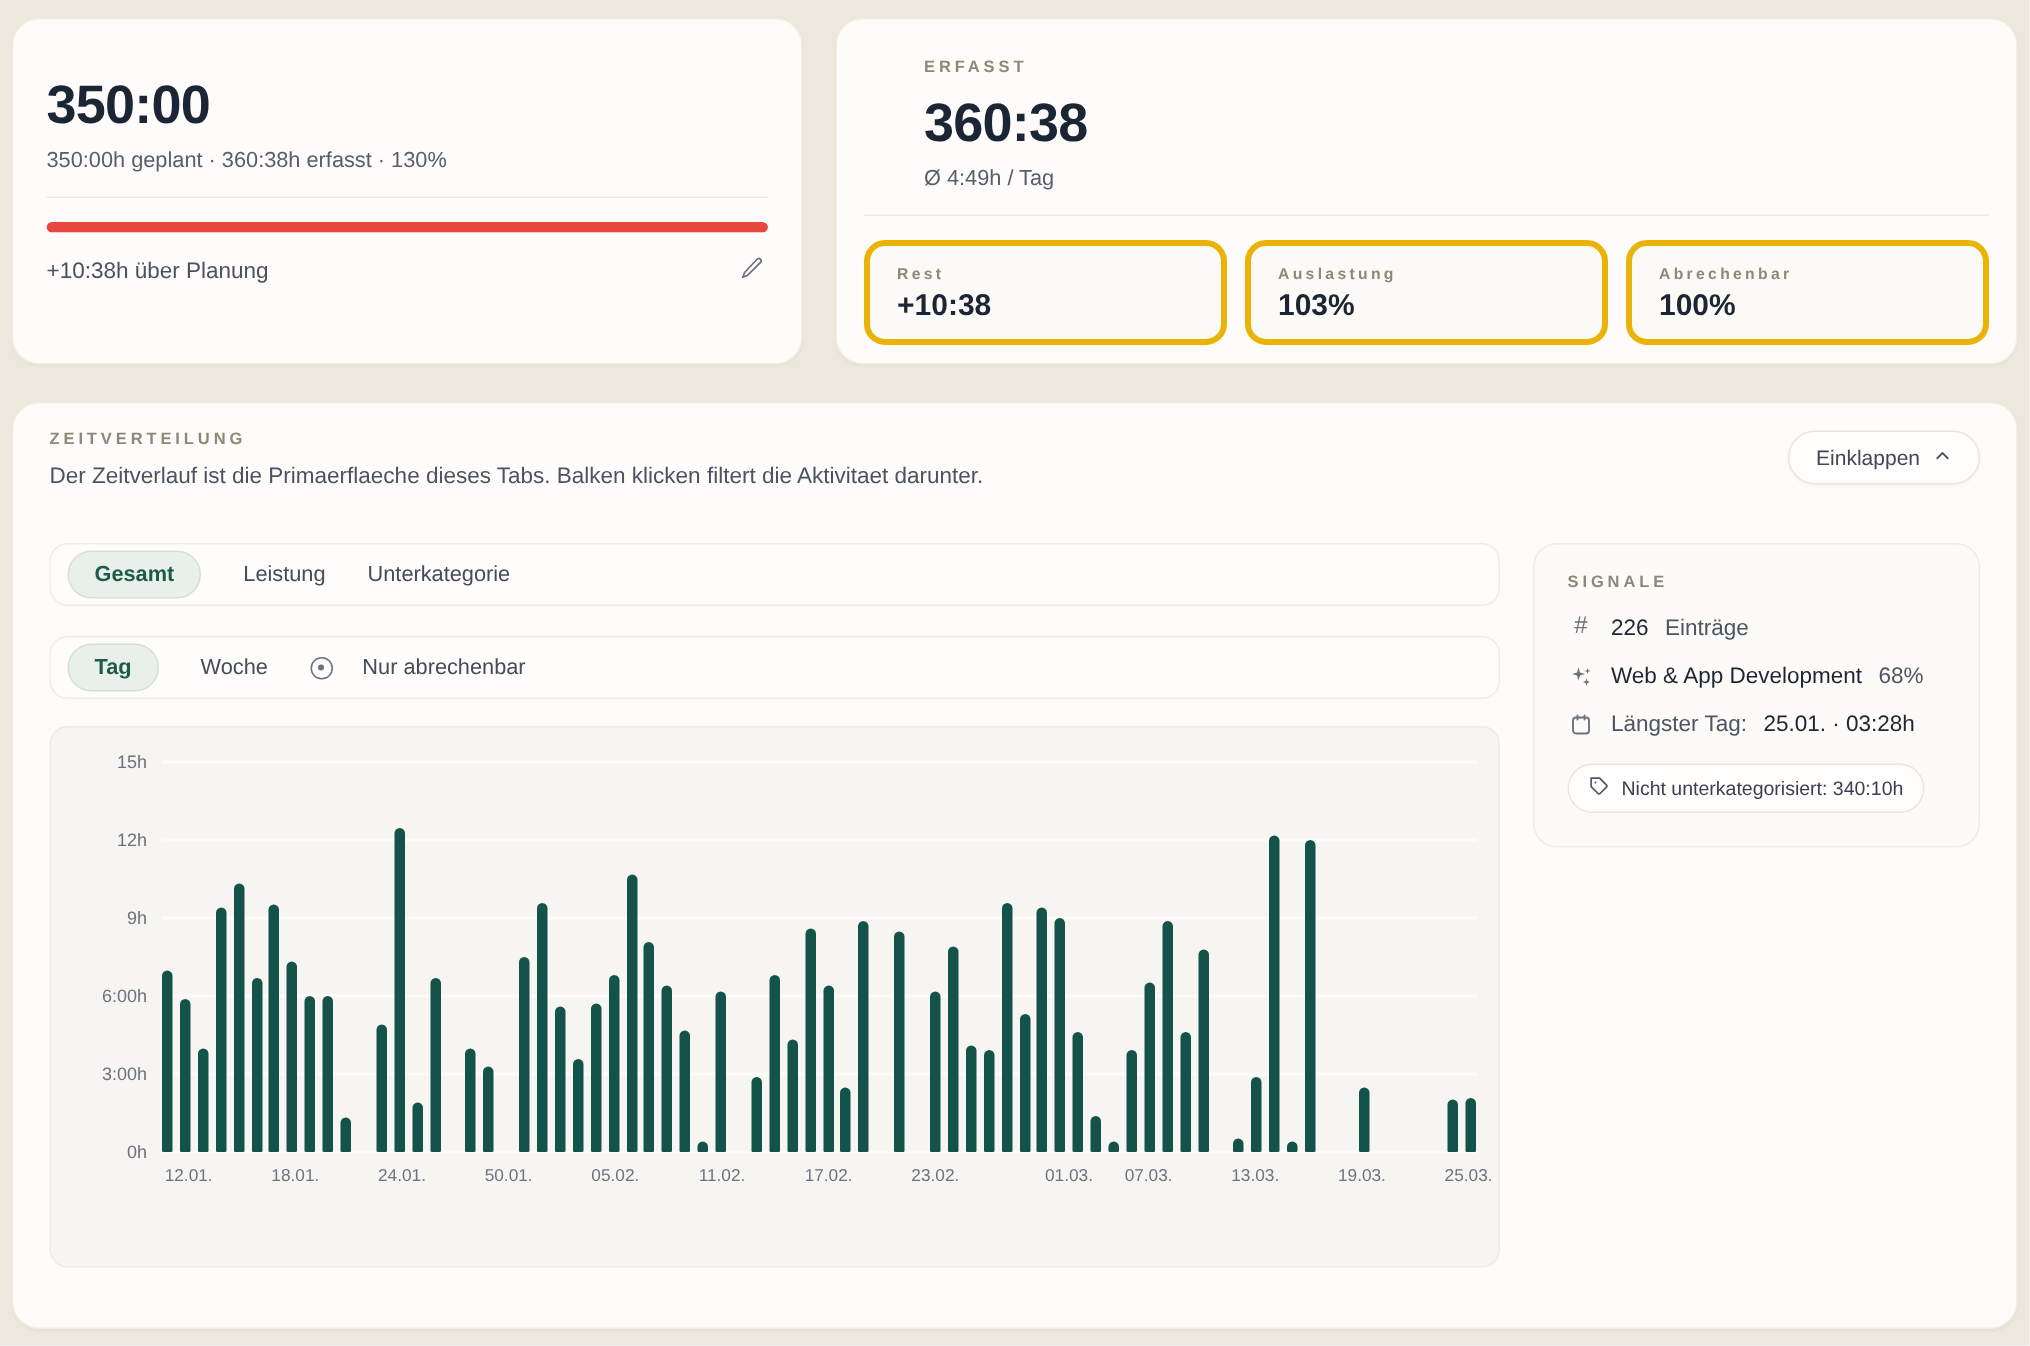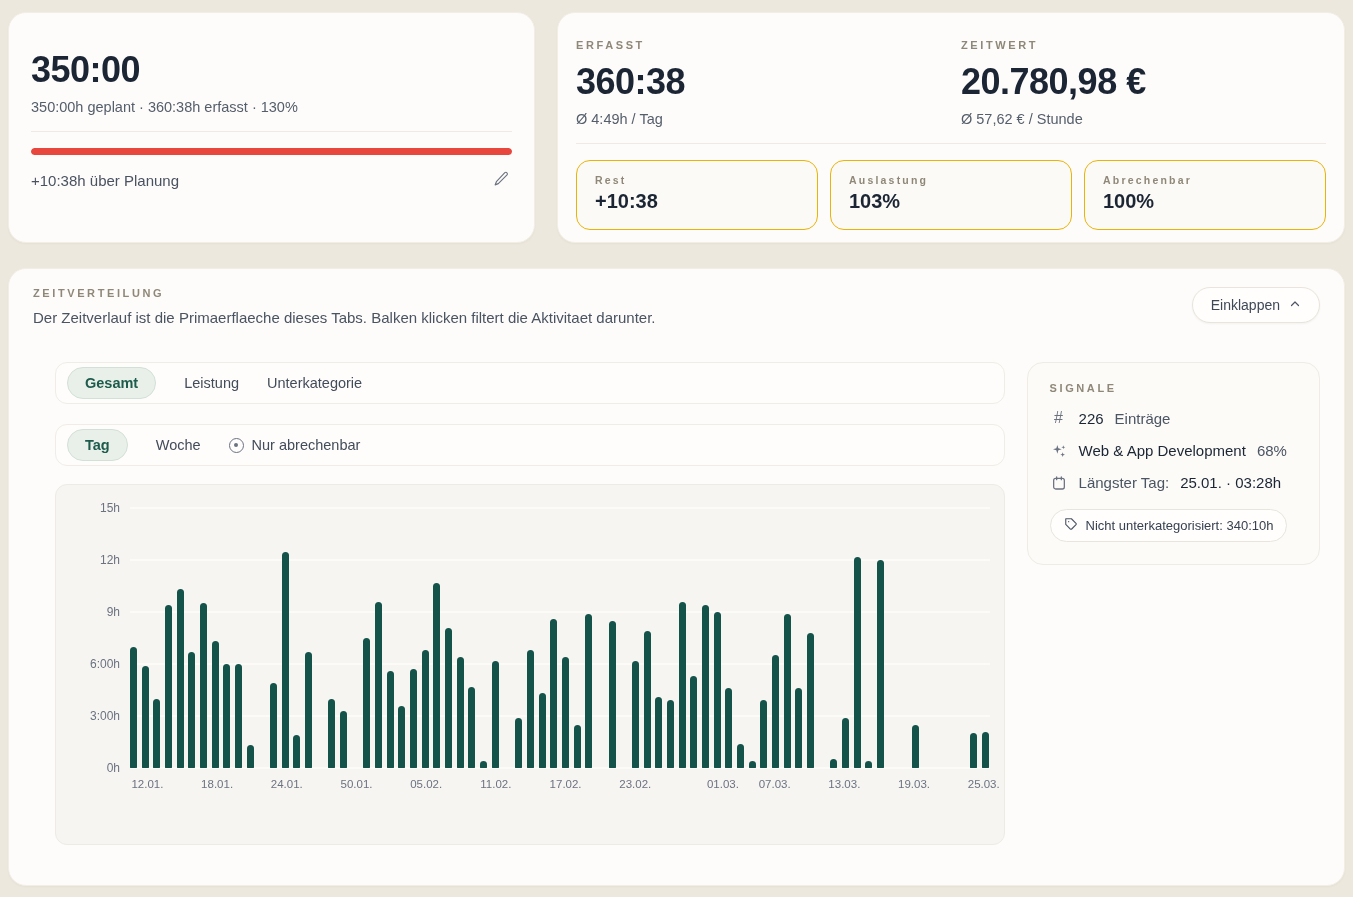--- a/index.html
+++ b/index.html
@@ -33,54 +33,54 @@
   .sub-text { margin-top:8px; font-size:14.5px; color:#555e6b; }
   .divider { border-top:1px solid #efebe2; margin-top:16px; }
 
   .progress-track { margin-top:16px; height:7px; border-radius:4px; background:#f4efe6; overflow:hidden; }
   .progress-fill { height:100%; border-radius:4px; }
 
   .footer-row { margin-top:13px; display:flex; justify-content:space-between; align-items:center; }
   .footer-text { font-size:15px; color:#4a5261; }
   .icon-btn { background:none; border:none; cursor:pointer; display:flex; align-items:center; padding:2px; }
 
-  .tracked-top { display:flex; }
+  .tracked-top { display:flex;margin-left:40px; }
   .tracked-col-a { width:385px; }
   .stats-row { display:flex; gap:12px; margin-top:16px; }
   .stat-card {
-    flex:1; height:70px; background:#fbfaf6; border:1px solid #eab308;
+    flex:1; height:70px; background:#fbfaf6; border:4px solid #eab308;
     border-radius:14px; padding:13px 18px;
   }
   .stat-label { font-size:10.5px; font-weight:700; letter-spacing:2.2px; color:#8f8879; }
   .stat-value { margin-top:4px; font-size:20px; font-weight:700; color:#1b2534; }
 
   .dist-header { display:flex; justify-content:space-between; align-items:flex-start; }
   .dist-desc { margin-top:10px; font-size:15px; color:#4a5361; }
   .pill-btn {
     display:inline-flex; align-items:center; gap:9px;
     background:#fffefd; border:1px solid #e9e5dc; border-radius:999px;
     padding:9px 18px; font-size:14px; color:#3f4856; cursor:pointer;
     font-family:"Liberation Sans", sans-serif;
     box-shadow:0 1px 2px rgba(60,50,30,0.05);
   }
 
   .dist-content { display:flex; gap:22px; margin-top:36px; align-items:flex-start; }
-  .chart-col { width:967px;margin-left:22px; }
+  .chart-col { width:967px; }
 
   .tab-row {
     height:42px; border:1px solid #f0ede6; border-radius:12px;
     display:flex; align-items:center; gap:28px; padding:0 11px;
     background:#fefdfc;
   }
   .tab-row + .tab-row { margin-top:20px; }
   .tab-item { font-size:14.5px; color:#434c5a; cursor:pointer; }
   .tab-pill {
     padding:7px 17px; border-radius:999px; font-weight:700; cursor:pointer;
   }
-  .radio-item { display:flex; align-items:center; gap:8px; cursor:pointer; }
+  .radio-item { display:flex; align-items:center; gap:20px; cursor:pointer; }
   .radio-icon {
     width:15px; height:15px; border:1.5px solid #6b7280; border-radius:50%;
     display:flex; align-items:center; justify-content:center;
   }
   .radio-dot { width:4px; height:4px; border-radius:50%; background:#6b7280; }
 
   .chart-box {
     margin-top:18px; height:361px;
     background:#f6f5f2; border:1px solid #edebe4; border-radius:12px;
     position:relative;
@@ -136,25 +136,20 @@
     </button>
   </div>
 </section>
 
 <section class="card" id="card-tracked">
   <div class="tracked-top">
     <div class="tracked-col-a">
       <div class="card-label">Erfasst</div>
       <div class="big-value">360:38</div>
       <div class="sub-text">Ø 4:49h / Tag</div>
-    </div>
-    <div>
-      <div class="card-label">Zeitwert</div>
-      <div class="big-value">20.780,98 €</div>
-      <div class="sub-text">Ø 57,62 € / Stunde</div>
     </div>
   </div>
   <div class="divider"></div>
   <div class="stats-row">
     <div class="stat-card">
       <div class="stat-label">Rest</div>
       <div class="stat-value">+10:38</div>
     </div>
     <div class="stat-card">
       <div class="stat-label">Auslastung</div>

